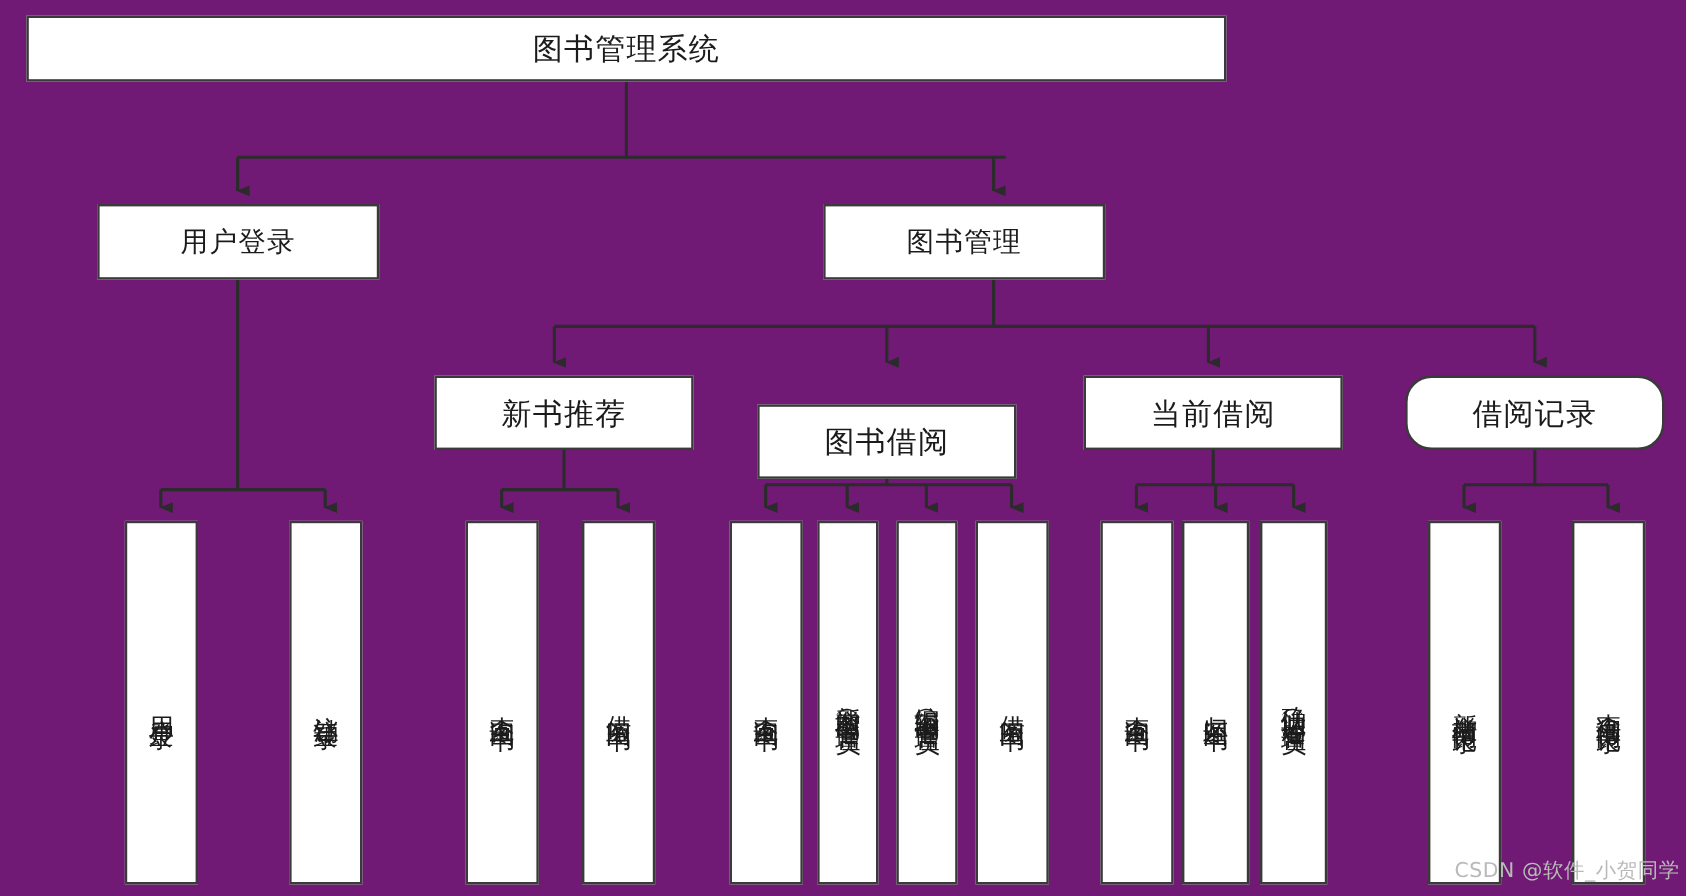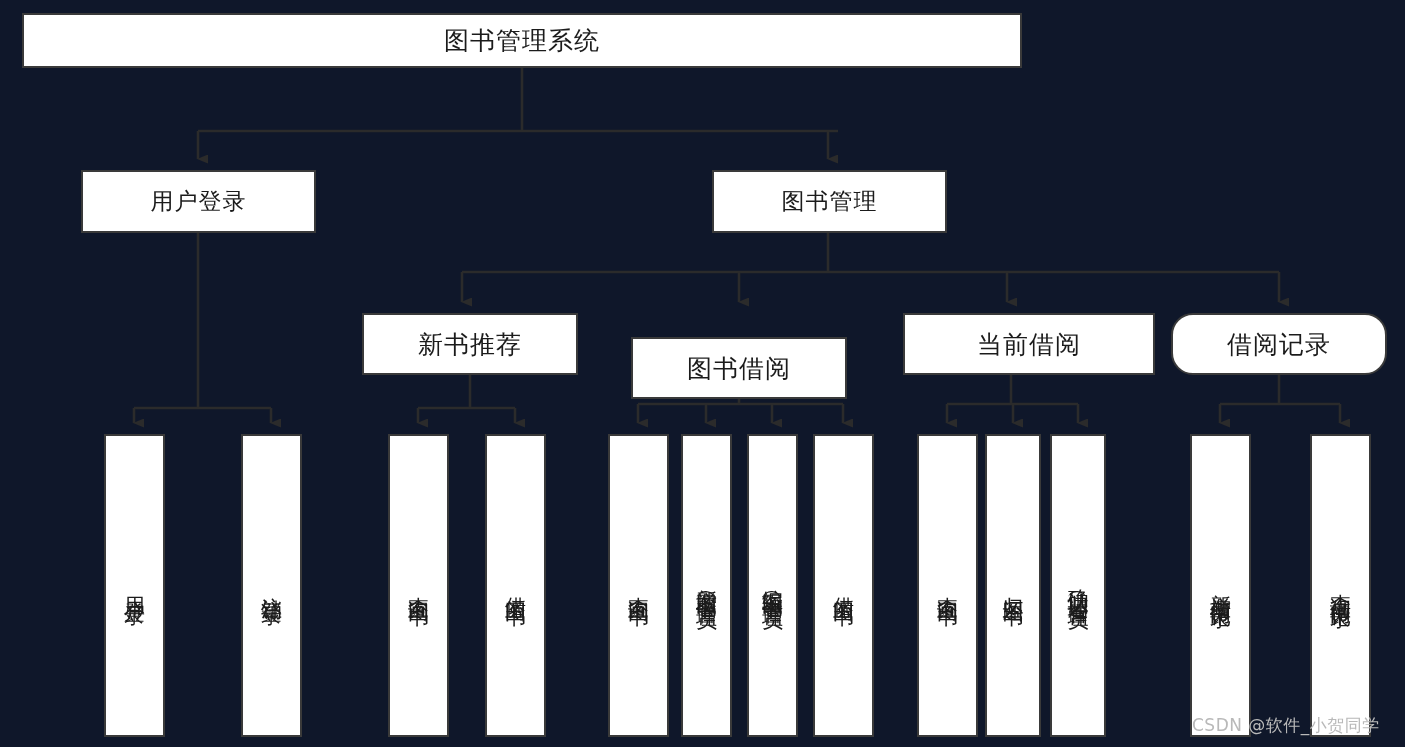--- a/index.html
+++ b/index.html
@@ -8,21 +8,21 @@
     padding: 0;
     background: #ffffff;
   }
   body {
     font-family: "DejaVu Sans", "Liberation Sans", sans-serif;
   }
   #diagram-root {
     position: relative;
     width: 1405px;
     height: 747px;
-    background: #0f172a;
+    background: #701a75;
     overflow: hidden;
   }
   #edges-layer {
     position: absolute;
     left: 0;
     top: 0;
     width: 1405px;
     height: 747px;
     pointer-events: none;
   }
@@ -70,20 +70,21 @@
   #watermark {
     position: absolute;
     left: 1192px;
     top: 714px;
     font-size: 17px;
     color: #b9b9b9;
     letter-spacing: 0.5px;
     white-space: nowrap;
     z-index: 3;
     font-family: "DejaVu Sans", "Liberation Sans", sans-serif;
+    padding-left: 20px;
   }
 </style>
 </head>
 <body>
 
 <div id="diagram-root">
 
   <svg id="edges-layer" viewBox="0 0 1405 747" width="1405" height="747" xmlns="http://www.w3.org/2000/svg">
     <defs>
       <marker id="arrowhead" markerWidth="9" markerHeight="11" refX="4.5" refY="10" orient="auto" markerUnits="userSpaceOnUse">
@@ -134,31 +135,31 @@
     </g>
   </svg>
 
   <div class="node level-0" style="left:22px; top:13px; width:1000px; height:55px;">
     <span class="htext">图书管理系统</span>
   </div>
 
   <div class="node level-1" style="left:81px; top:170px; width:235px; height:63px;">
     <span class="htext">用户登录</span>
   </div>
-  <div class="node level-1" style="left:712px; top:170px; width:235px; height:63px;">
+  <div class="node level-1" style="left:686px; top:170px; width:235px; height:63px;">
     <span class="htext">图书管理</span>
   </div>
 
   <div class="node level-2" style="left:362px; top:313px; width:216px; height:62px;">
     <span class="htext">新书推荐</span>
   </div>
   <div class="node level-2" style="left:631px; top:313px; width:216px; height:62px;margin-top:24px;">
     <span class="htext">图书借阅</span>
   </div>
-  <div class="node level-2" style="left:903px; top:313px; width:252px; height:62px;">
+  <div class="node level-2" style="left:903px; top:313px; width:216px; height:62px;">
     <span class="htext">当前借阅</span>
   </div>
   <div class="node level-2" style="left:1171px; top:313px; width:216px; height:62px;border-radius:22px;">
     <span class="htext">借阅记录</span>
   </div>
 
   <div class="node leaf" style="left:104px; top:434px; width:61px; height:303px;">
     <span class="vtext">用户登录</span>
   </div>
   <div class="node leaf" style="left:241px; top:434px; width:61px; height:303px;">

